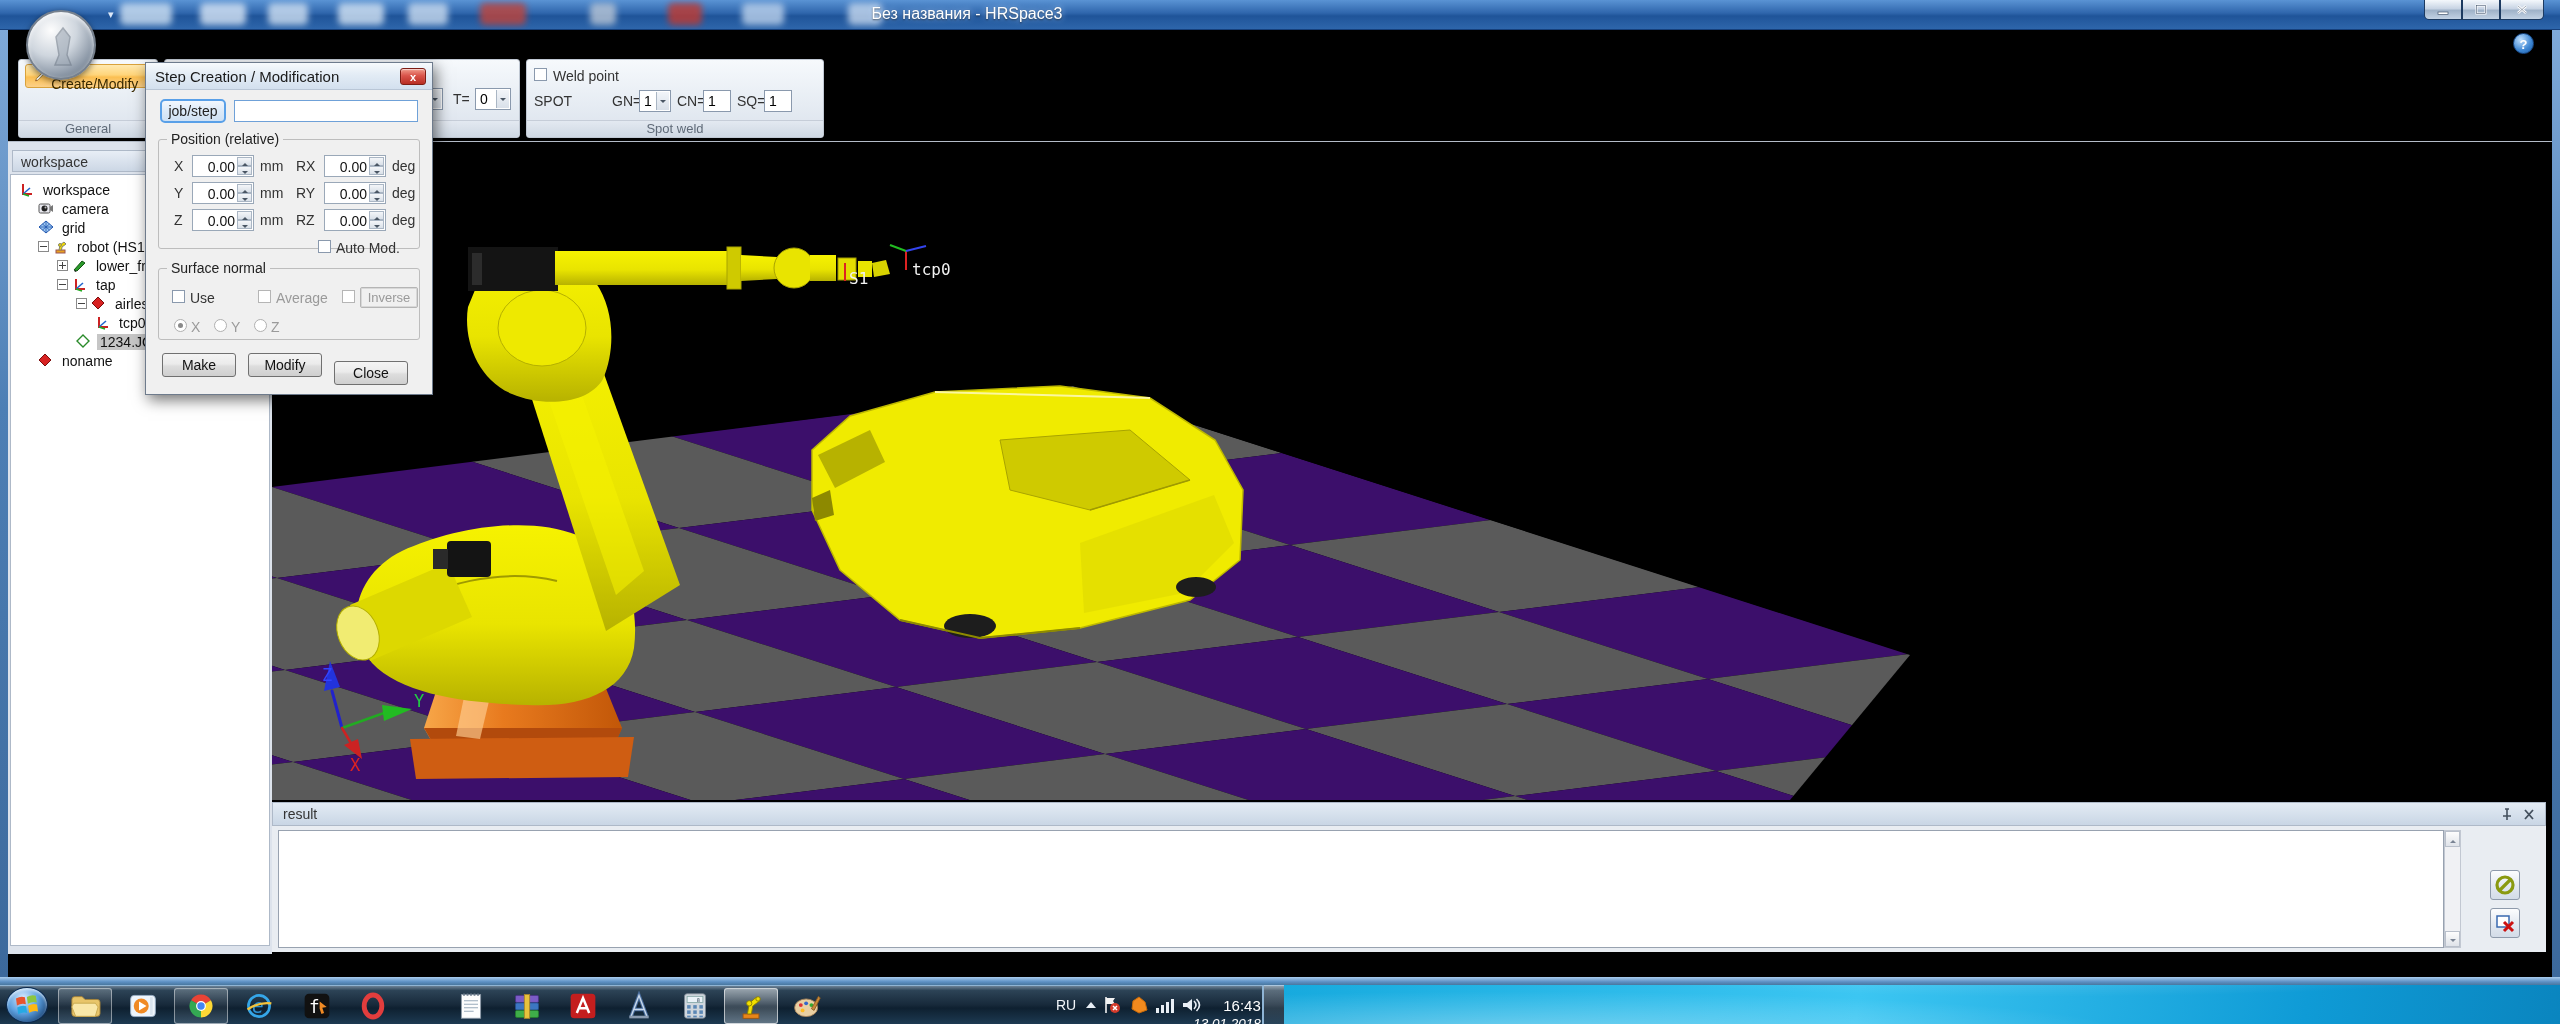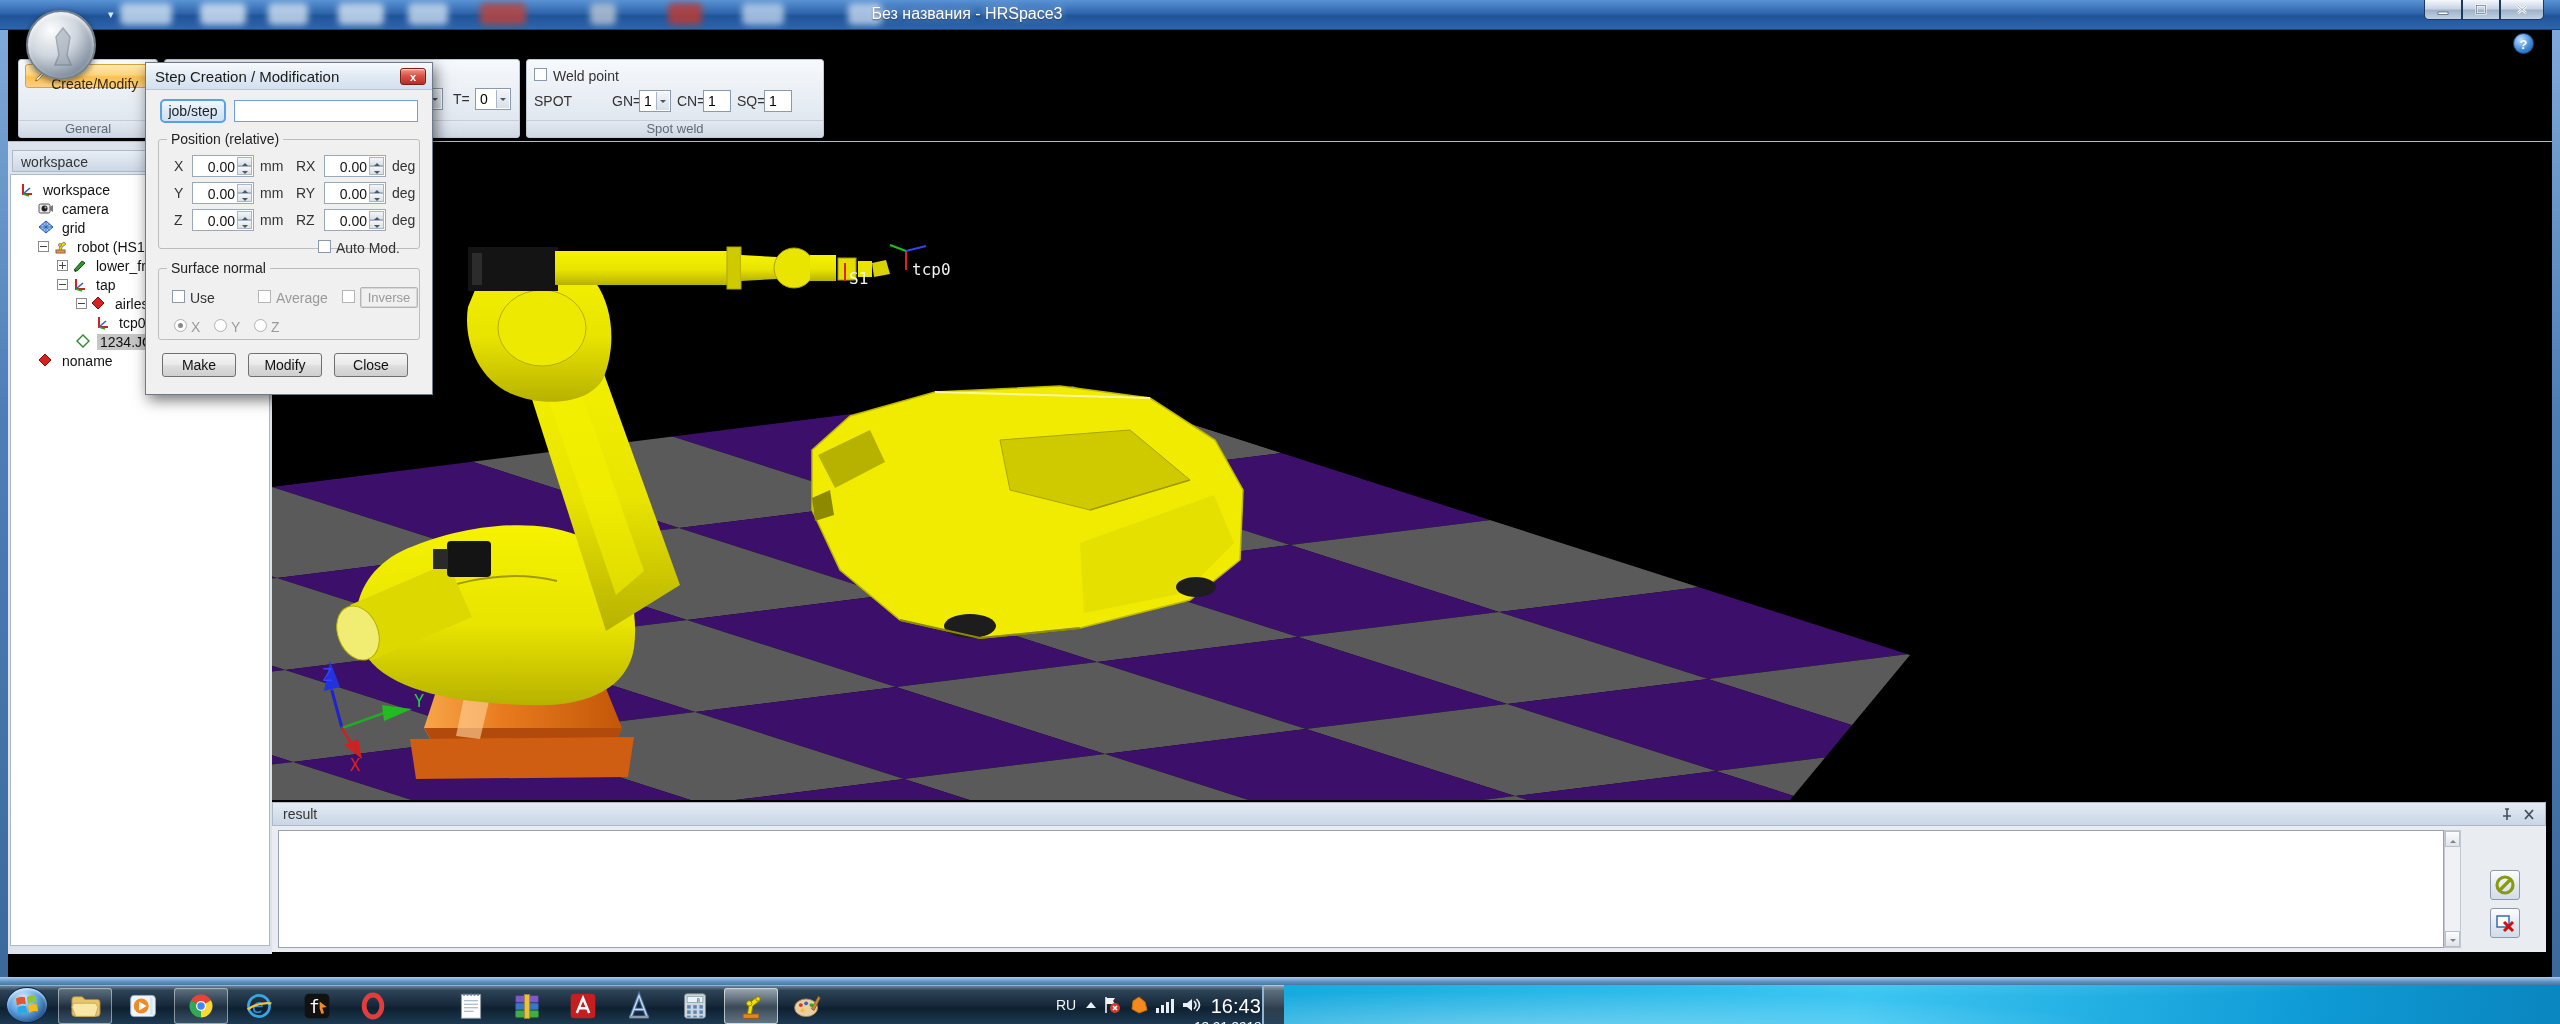--- a/index.html
+++ b/index.html
@@ -135,21 +135,21 @@
   .tslot{position:absolute;top:2px;width:54px;height:36px;border-radius:3px;display:flex;align-items:center;justify-content:center;}
   .tslot.running{border:1px solid rgba(255,255,255,.45);background:linear-gradient(rgba(255,255,255,.22),rgba(255,255,255,.06) 50%,rgba(255,255,255,.12));}
   .tslot.active{border:1px solid rgba(255,255,255,.6);background:linear-gradient(rgba(255,255,255,.5),rgba(255,255,255,.18) 50%,rgba(255,255,255,.3));}
   .start-orb{position:absolute;left:6px;top:987px;width:42px;height:36px;border-radius:50%;
     background:radial-gradient(circle at 40% 30%,#d9ecff,#5ca0e0 45%,#173e6e 85%);
     border:1px solid #0c2a4e;box-shadow:inset 0 2px 3px rgba(255,255,255,.7);display:flex;align-items:center;justify-content:center;}
   .tray{position:absolute;top:985px;height:39px;color:#fff;}
   .tray-item{position:absolute;top:0;height:39px;display:flex;align-items:center;justify-content:center;}
   .lang{font-size:14px;color:#f2f6fa;}
   .clock{text-align:right;line-height:1.25;}
-  .clock .t{font-size:20px;margin-top:21px;} .clock .d{font-size:13.5px;font-style:italic;}
+  .clock .t{font-size:15px;margin-top:21px;} .clock .d{font-size:13.5px;font-style:italic;}
   .showdesk{position:absolute;left:1262px;top:985px;width:22px;height:39px;
     border-left:2px solid #8fb4d4;background:linear-gradient(rgba(255,255,255,.25),rgba(255,255,255,.05));}
   .wallpaper{position:absolute;left:1284px;top:985px;width:1276px;height:39px;
     background:
       radial-gradient(120% 260% at 18% 120%, rgba(255,255,255,.35), rgba(255,255,255,0) 40%),
       radial-gradient(90% 200% at 60% -60%, rgba(255,255,255,.25), rgba(255,255,255,0) 45%),
       linear-gradient(100deg,#17aade,#3cc6f2 45%,#0f9bd6 80%,#0a85bf);}
   svg{display:block;}
   text{font-family:"DejaVu Sans Mono","Liberation Mono",monospace;}
 </style>
@@ -578,21 +578,21 @@
     <div class="inverse-btn" style="left:214px;top:224px;">Inverse</div>
     <span class="radio sel" style="position:absolute;left:28px;top:256px;"></span>
     <span class="cklabel dis" style="position:absolute;left:45px;top:256px;">X</span>
     <span class="radio" style="position:absolute;left:68px;top:256px;"></span>
     <span class="cklabel dis" style="position:absolute;left:85px;top:256px;">Y</span>
     <span class="radio" style="position:absolute;left:108px;top:256px;"></span>
     <span class="cklabel dis" style="position:absolute;left:125px;top:256px;">Z</span>
 
     <div class="btn" style="left:16px;top:290px;width:74px;">Make</div>
     <div class="btn" style="left:102px;top:290px;width:74px;">Modify</div>
-    <div class="btn" style="left:188px;top:290px;width:74px;">Close</div>
+    <div class="btn" style="left:188px;top:298px;width:74px;">Close</div>
   </div>
 
   <div class="result">
     <div class="res-header">
       <span>result</span>
       <svg class="pinico" style="left:2225px;" viewBox="0 0 18 16">
         <path d="M9 2 v7 M5 9 h8 M7 2 h4 M9 9 v4" stroke="#44505e" stroke-width="1.6" fill="none"></path>
         </svg>
       <svg class="xico" style="left:2247px;" viewBox="0 0 18 16">
         <path d="M5 3 L13 12 M13 3 L5 12" stroke="#44505e" stroke-width="1.8"></path>

